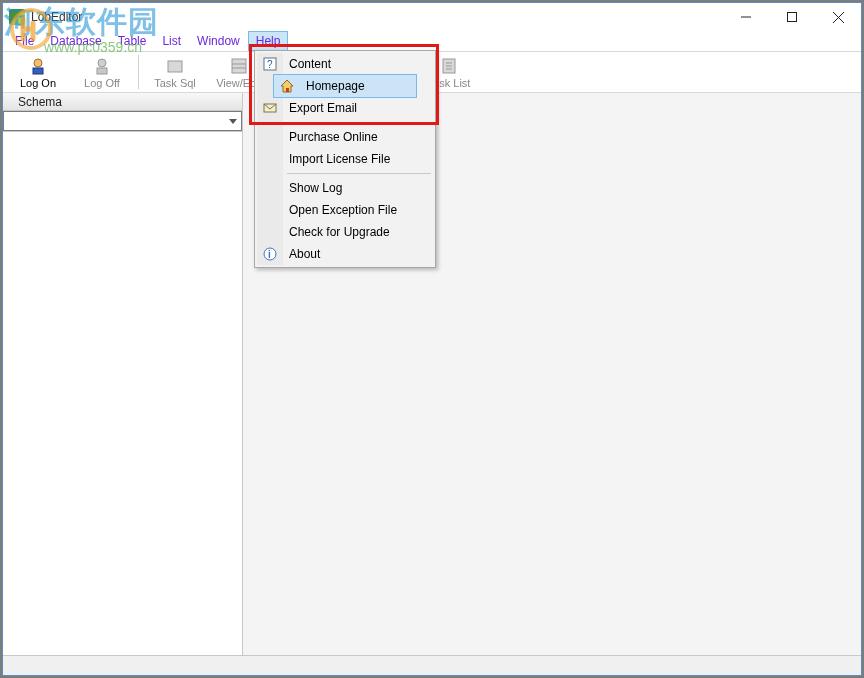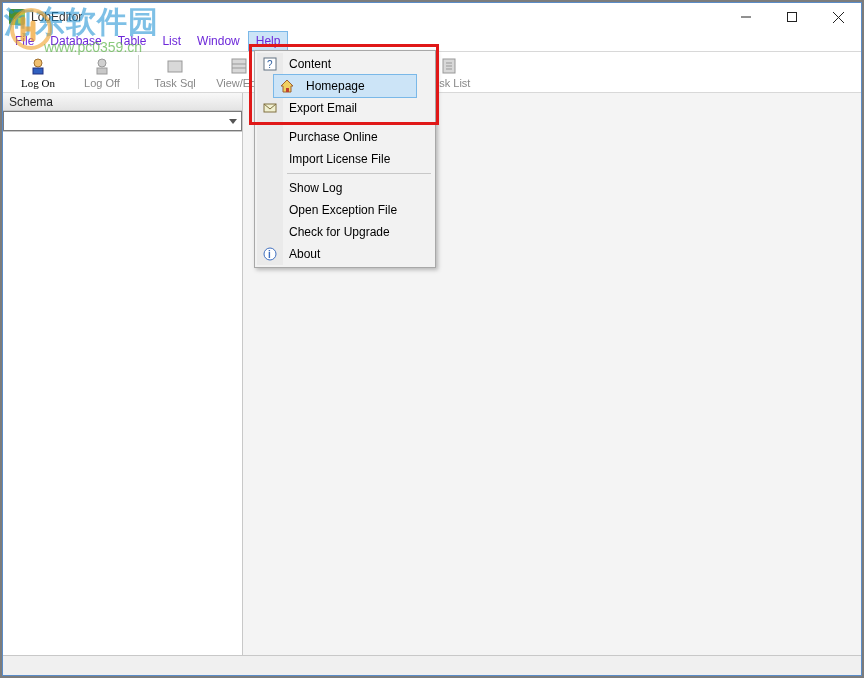--- a/index.html
+++ b/index.html
@@ -74,42 +74,42 @@
       padding: 0 4px;
       gap: 2px;
       background: #fff;
     }
     .tool-btn {
       width: 62px; height: 40px;
       display: flex; flex-direction: column;
       align-items: center; justify-content: center;
       font-size: 11px; color: #888;
     }
-    .tool-btn.enabled { color: #000; font-family: Liberation Serif, serif; }
+    .tool-btn.enabled { color: #000; }
     .tool-icon {
       width: 20px; height: 20px; margin-bottom: 1px;
       display: flex; align-items: center; justify-content: center;
     }
     .tool-sep { width: 1px; height: 34px; background: #d0d0d0; margin: 0 3px; }
     .body-area {
       flex: 1;
       display: flex;
       background: #f4f4f4;
     }
     .sidebar {
       width: 240px;
       display: flex; flex-direction: column;
       border-right: 1px solid #c8c8c8;
     }
     .schema-header {
       height: 18px;
       background: linear-gradient(#f8f8f8, #e4e4e4);
       border-bottom: 1px solid #c8c8c8;
       display: flex; align-items: center;
-      padding-left: 6px;
+      padding-left: 15px;
       font-size: 12px; color: #222;
     }
     .schema-select {
       flex: 0 0 20px;
       height: 20px;
       background: #fff;
       border: 1px solid #7a7a7a;
       margin: 0;
       position: relative;
     }

